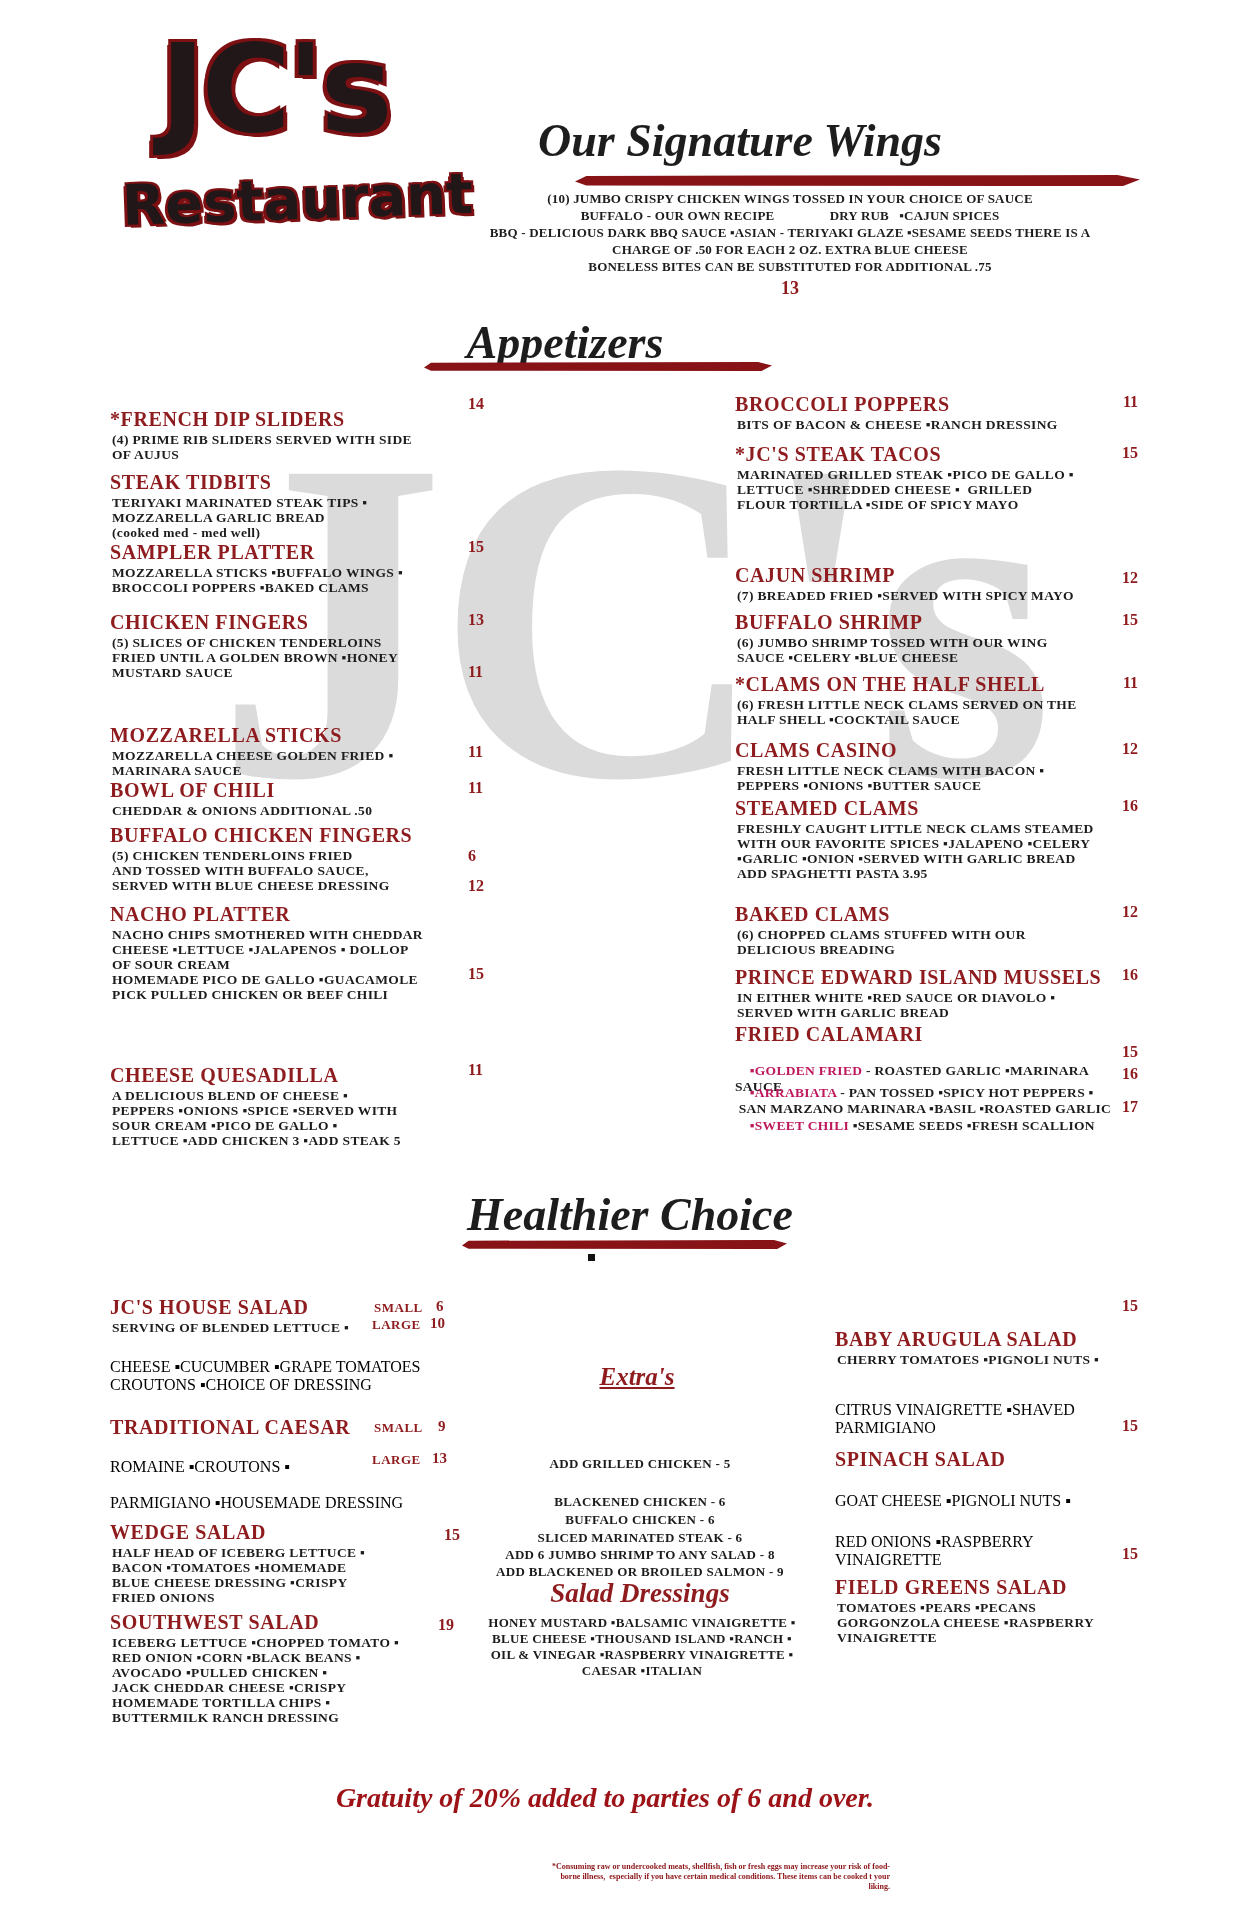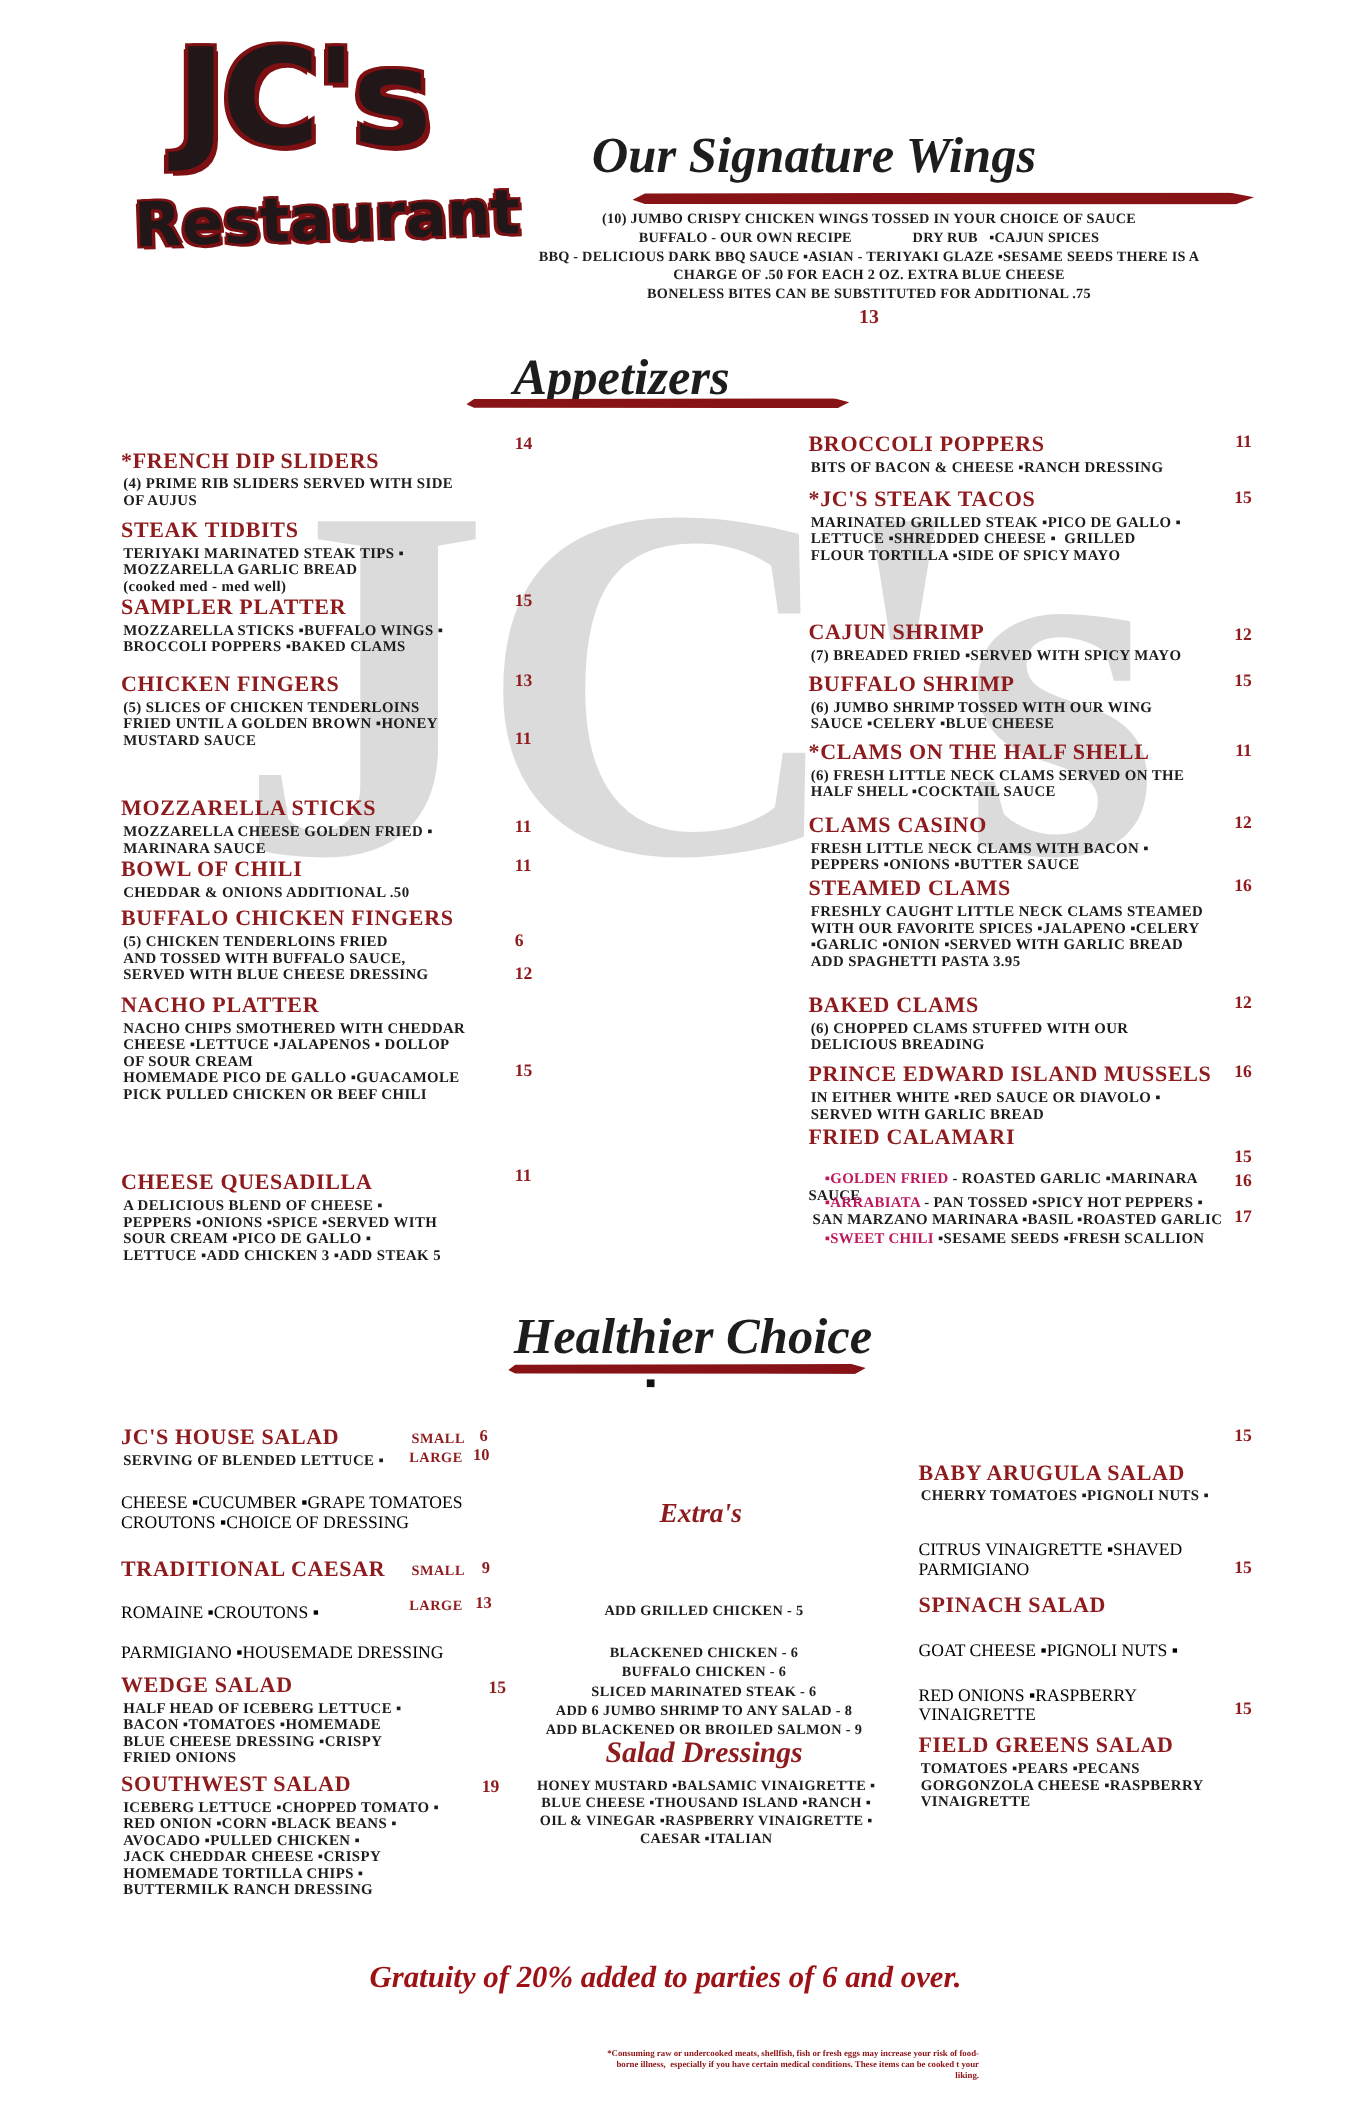--- a/index.html
+++ b/index.html
@@ -39,21 +39,21 @@
   
   .cal-opt{position:absolute;left:735px;width:400px;font:700 13.5px/16px "Liberation Serif",serif;
            color:#1c1c1c;white-space:pre-wrap;letter-spacing:.3px;}
   .cal-opt .red{color:#be185d;font-family:Liberation Serif, serif;}
   
   .size-label{position:absolute;font:700 13px/1 "Liberation Serif",serif;color:#8e1b1d;letter-spacing:.5px;}
   .size-price{position:absolute;font:700 15px/1 "Liberation Serif",serif;color:#8e1b1d;}
   .sal-right{left:835px;width:300px;margin-top:32px;}
   
   .extras-title{position:absolute;left:547px;top:1364px;width:180px;text-align:center;
-                font:italic 700 25px/1 "Liberation Serif",serif;color:#8e1b1d;}
+                font:italic 700 25px/1 "Liberation Serif",serif;color:#8e1b1d;text-decoration:underline;}
   .extra-line{position:absolute;left:460px;width:360px;text-align:center;
               font:700 13px/15px "Liberation Serif",serif;color:#1c1c1c;letter-spacing:.3px;}
   .dressings-title{position:absolute;left:460px;top:1580px;width:360px;text-align:center;
                    font:italic 700 27px/1 "Liberation Serif",serif;color:#8e1b1d;}
   .dressings-text{position:absolute;left:452px;top:1615px;width:380px;text-align:center;
                   font:700 13px/16px "Liberation Serif",serif;color:#1c1c1c;white-space:pre-wrap;
                   letter-spacing:.3px;}
   
   .gratuity{position:absolute;left:285px;top:1784px;width:640px;text-align:center;
             font:italic 700 28px/1 "Liberation Serif",serif;color:#9c1216;}

